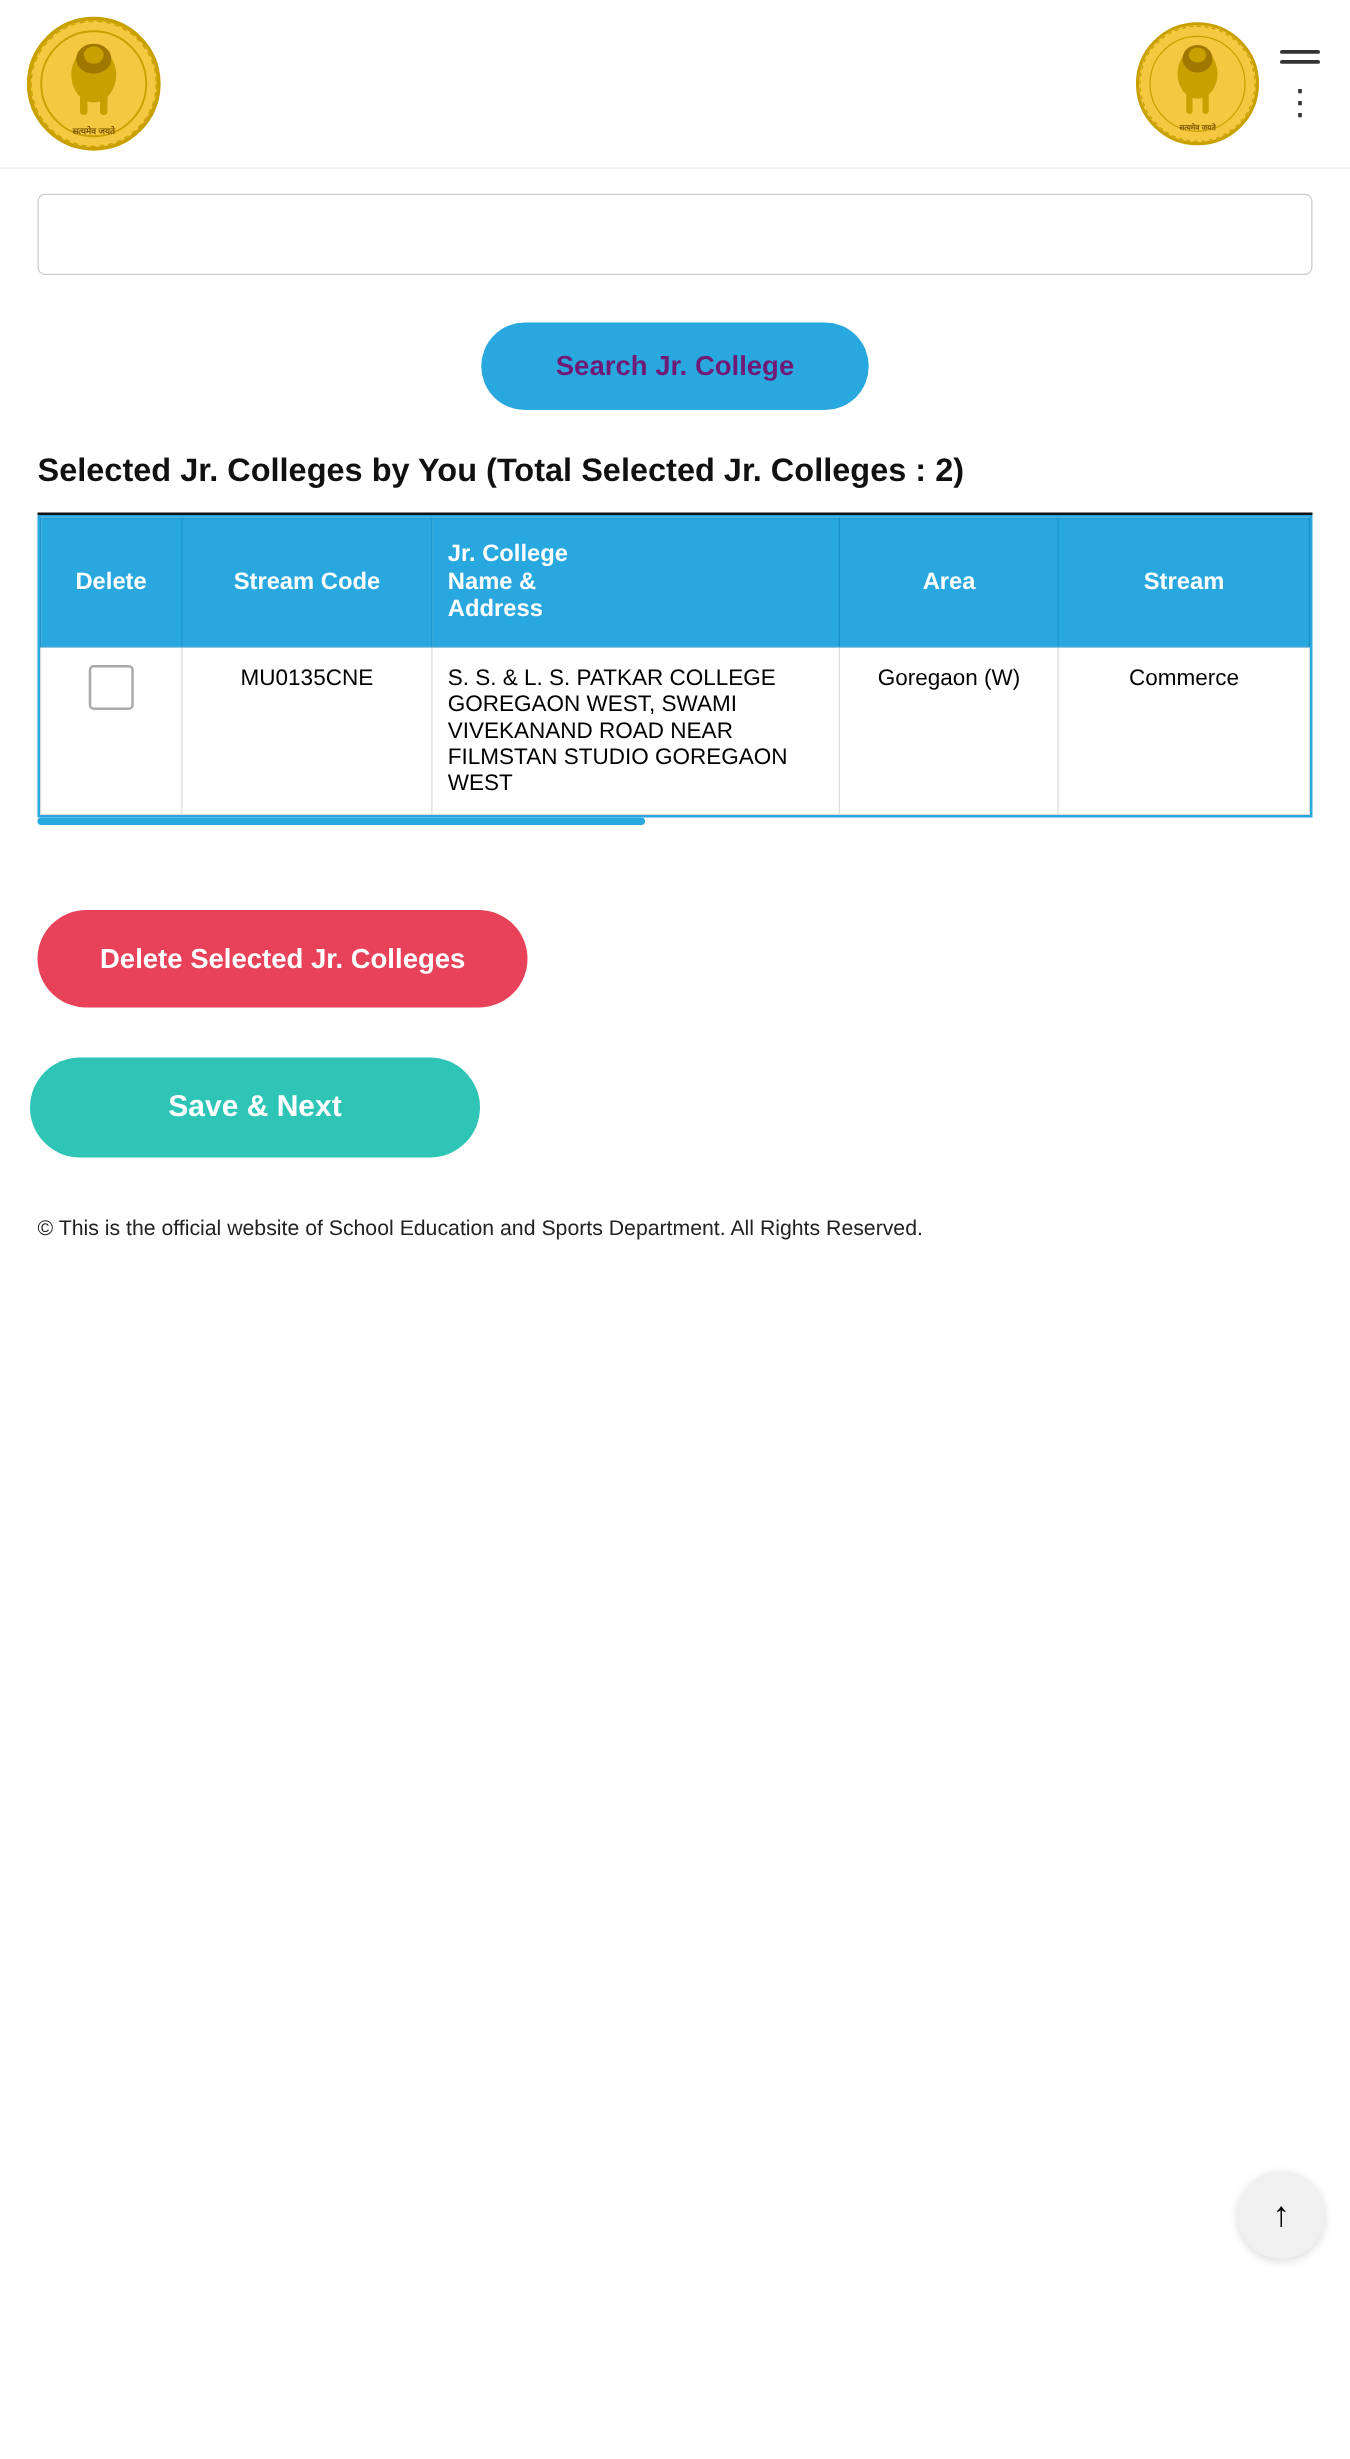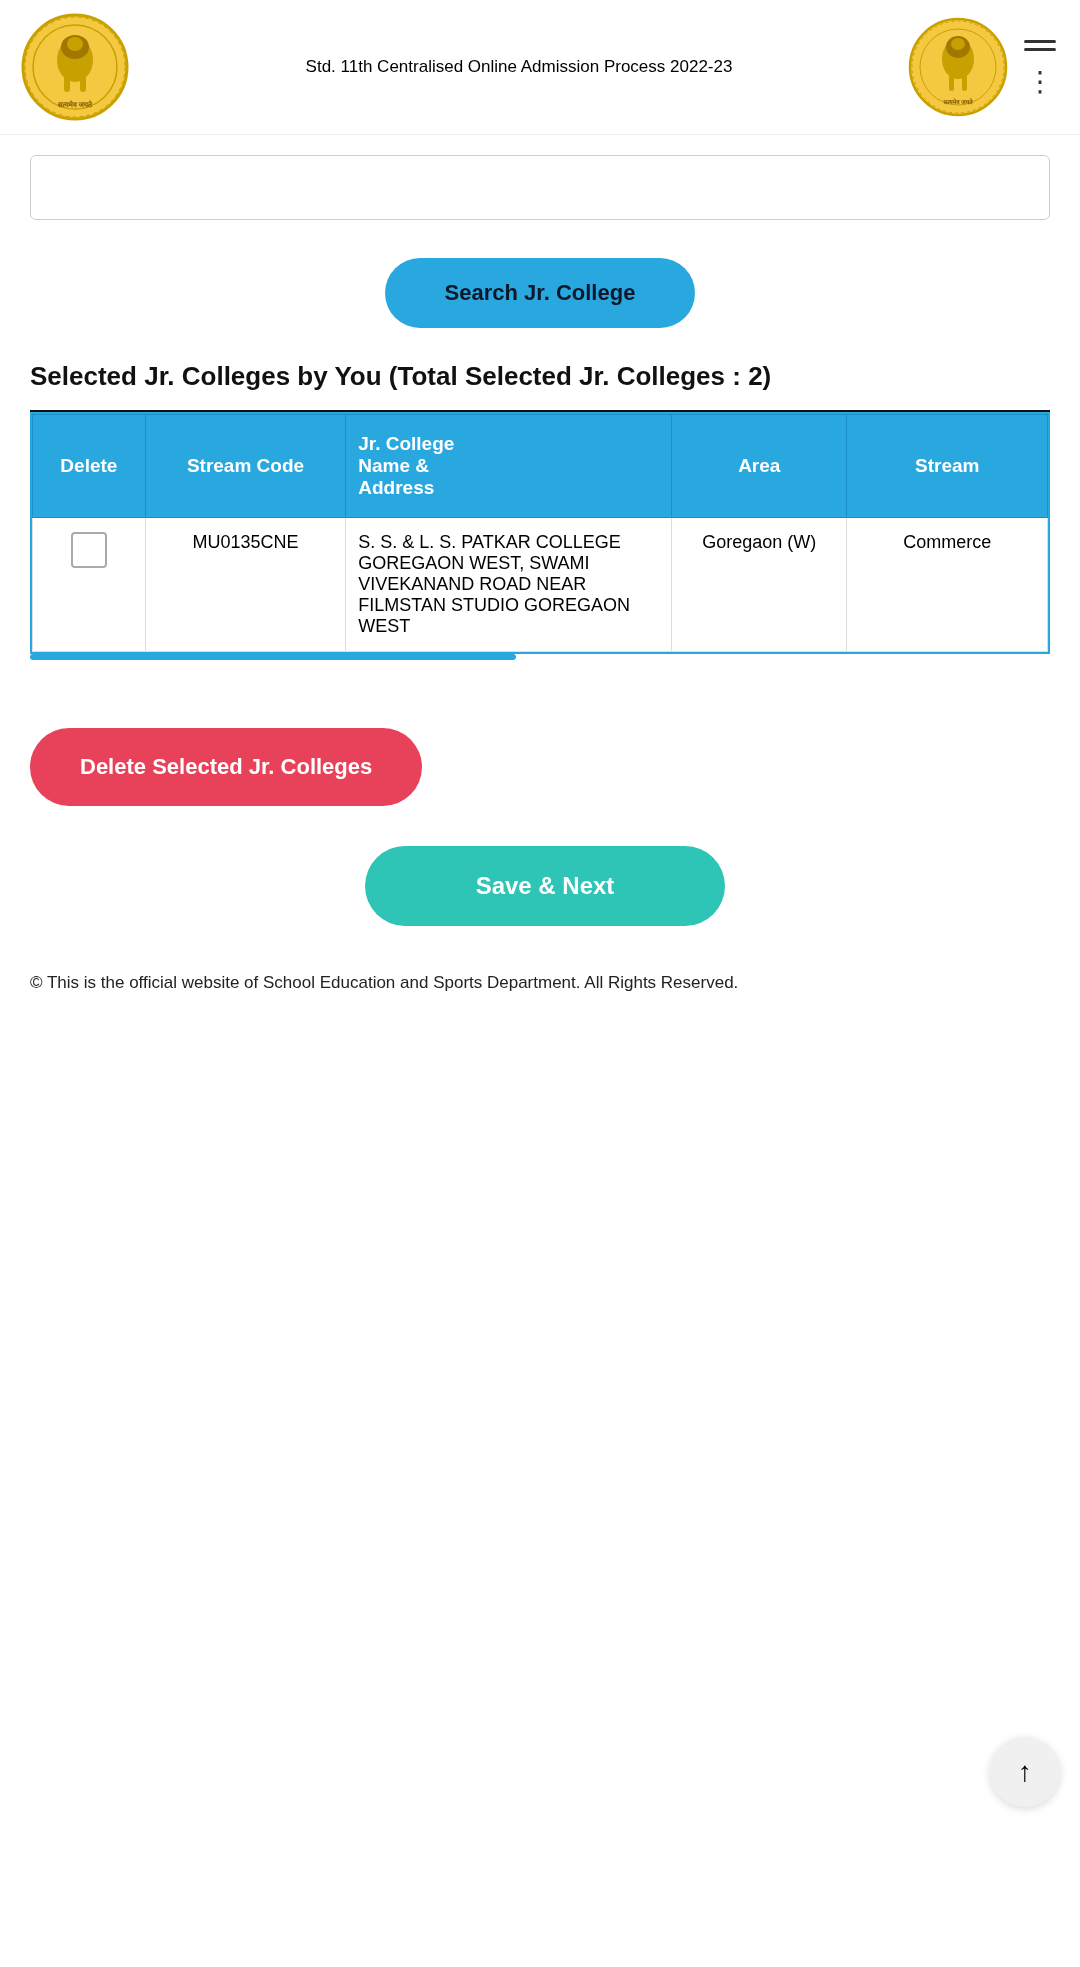--- a/index.html
+++ b/index.html
@@ -88,21 +88,21 @@
       font-size: 18px;
     }
     .search-btn-wrap {
       display: flex;
       justify-content: center;
       margin-top: 28px;
       margin-bottom: 32px;
     }
     .search-btn {
       background: #29a8e0;
-      color: #0f172a;
+      color: #701a75;
       border: none;
       border-radius: 40px;
       padding: 22px 60px;
       font-size: 22px;
       font-weight: bold;
       cursor: pointer;
     }
 
     
     .section-heading {
@@ -186,22 +186,21 @@
       font-size: 22px;
       font-weight: bold;
       cursor: pointer;
       min-width: 380px;
       margin-top: 40px;
     }
 
     
     .save-next-wrap {
       display: flex;
-      justify-content: center;
-      padding: 30px 30px 20px 40px;
+      padding: 30px 30px 20px 24px;
     }
     .save-next-btn {
       background: #2ec4b6;
       color: #fff;
       border: none;
       border-radius: 40px;
       padding: 26px 80px;
       font-size: 24px;
       font-weight: bold;
       cursor: pointer;
@@ -258,21 +257,20 @@
       <rect x="44" y="62" width="6" height="18" rx="3" fill="#c8a000"></rect>
       <rect x="60" y="62" width="6" height="18" rx="3" fill="#c8a000"></rect>
       <ellipse cx="55" cy="32" rx="8" ry="7" fill="#c8a000"></ellipse>
       <text x="55" y="95" text-anchor="middle" font-size="7" fill="#7a5500" font-weight="bold">सत्यमेव जयते</text>
 
       <circle cx="55" cy="55" r="50" fill="none" stroke="#c8a000" stroke-width="1" stroke-dasharray="4,3"></circle>
     </svg>
   </div>
 
   <div class="header-center">
-    <div class="title-desc">Std. 11th Centralised Online Admission Process 2022-23</div>
   </div>
 
   <div class="header-right">
     <div style="display:flex;align-items:center;gap:12px;">
       <div class="emblem" style="width:100px;height:100px;">
         <svg viewBox="0 0 100 100" width="100" height="100">
           <circle cx="50" cy="50" r="48" fill="#f5c842" stroke="#c8a000" stroke-width="2.5"></circle>
           <circle cx="50" cy="50" r="38" fill="#f5c842" stroke="#c8a000" stroke-width="1"></circle>
 
           <ellipse cx="50" cy="42" rx="16" ry="20" fill="#c8a000"></ellipse>

